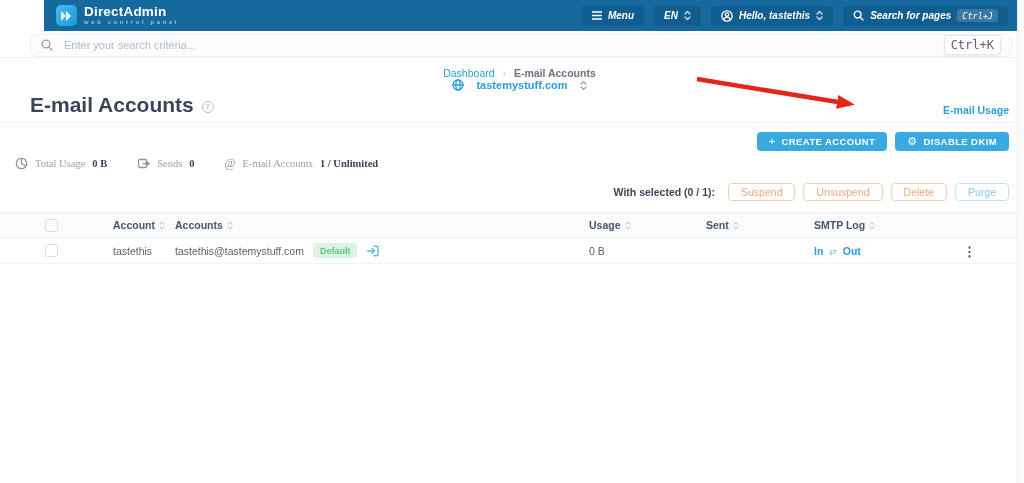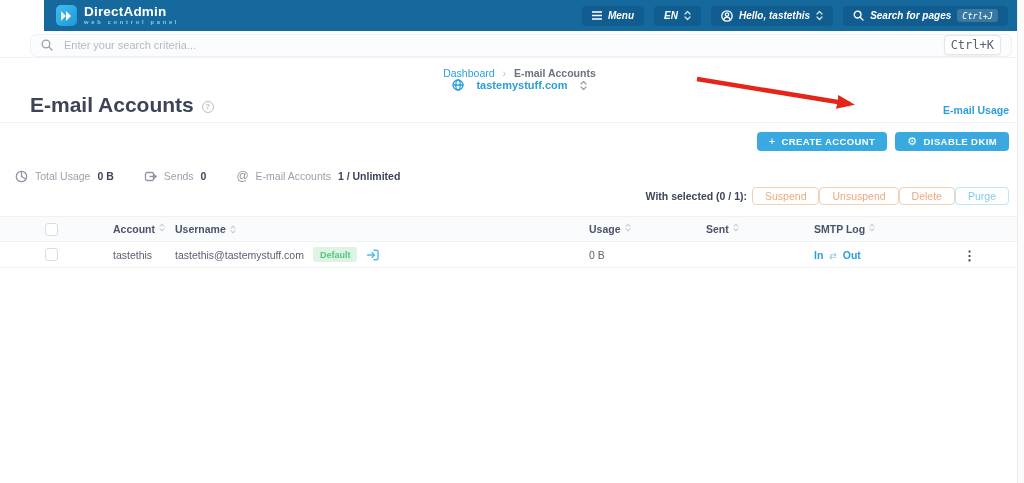--- a/index.html
+++ b/index.html
@@ -51,44 +51,44 @@
   .usage-link { color:#2b9fd9; font-size:10.5px; font-weight:bold; margin-top:11px; cursor:pointer; }
 
   .header-divider { border-bottom:1px solid #f1f2f4; margin:5px -15px 0; }
 
   .actions-row { display:flex; justify-content:flex-end; gap:8px; margin-top:9px; }
   .btn-primary { background:#3aa9e0; color:#fff; border:none; border-radius:4px; height:19px; padding:0 12px;
                  font-size:9.5px; font-weight:bold; letter-spacing:.4px; display:flex; align-items:center; gap:6px;
                  font-family:inherit; cursor:pointer; }
   .btn-primary .bicon { font-weight:normal; font-size:11px; line-height:1; }
 
-  .stats-row { display:flex; align-items:center; gap:30px; margin-top:18px; font-size:10.5px; color:#9aa1ad; }
+  .stats-row { display:flex; align-items:center; gap:30px; margin-top:5px; font-size:10.5px; color:#9aa1ad;font-family:Liberation Serif, serif; }
   .stat { display:flex; align-items:center; gap:7px; }
   .stat .sicon { display:flex; color:#8f96a3; font-size:12px; }
   .stat-value { color:#3d4458; font-weight:bold; }
 
-  .selected-row { display:flex; justify-content:flex-end; align-items:center; margin-top:4px; }
+  .selected-row { display:flex; justify-content:flex-end; align-items:center; gap:8px; margin-top:12px; }
   .selected-label { font-size:10.5px; font-weight:bold; color:#3d4458; margin-right:5px; }
   .btn-outline { background:#fff; border-radius:4px; height:18px; padding:0 12px; font-size:10.5px; font-family:inherit; cursor:pointer; }
   .btn-warn { border:1px solid #f6cfb0; color:#efa87c; }
   .btn-info { border:1px solid #bfe5f7; color:#82cbee; }
 
   
   .table { margin:11px -15px 0; font-size:10.5px; }
   .thead { display:flex; align-items:center; height:26px; background:#fafbfc;
            border-top:1px solid #f0f1f3; border-bottom:1px solid #f0f1f3; font-weight:bold; color:#49536a; }
   .trow  { display:flex; align-items:center; height:26px; border-bottom:1px solid #f2f3f5; position:relative; color:#5a6170; }
   .c-check { flex:0 0 113px; display:flex; align-items:center; }
   .checkbox { width:13px; height:13px; border:1px solid #d9dde3; border-radius:3px; background:#fff; margin-left:45px; cursor:pointer; }
   .c-account { flex:0 0 62px; white-space:nowrap; }
   .c-username { flex:0 0 414px; display:flex; align-items:center; white-space:nowrap; }
   .c-usage { flex:0 0 117px; }
   .c-sent { flex:0 0 108px; }
   .c-smtp { flex:1 1 auto; }
-  .hcell { display:inline-flex; gap:4px; cursor:pointer; }
+  .hcell { display:inline-flex; align-items:center; gap:4px; cursor:pointer; }
   .sort-icon { color:#c6ccd5; display:inline-flex; }
   .badge-default { background:#ddf4e5; color:#57c380; font-size:9px; font-weight:bold; padding:2.5px 7px; border-radius:3px; margin-left:9px; }
   .login-icon { display:inline-flex; margin-left:9px; color:#53b9ec; cursor:pointer; }
   .smtp-link { color:#2b9fd9; font-weight:bold; cursor:pointer; }
   .swap-icon { color:#7fc4e8; font-size:9px; margin:0 3px; }
   .kebab { position:absolute; right:48px; top:50%; transform:translateY(-50%); color:#3f4654; font-size:13px;
            font-weight:bold; cursor:pointer; line-height:1; }
 
   .tfoot { display:flex; align-items:center; justify-content:space-between; margin-top:8px; padding:0 25px 0 30px; }
   .summary { font-size:10.5px; color:#5a6170; display:flex; align-items:center; gap:7px; }
@@ -271,21 +271,21 @@
       <div class="c-account hcell">
         <span>Account</span>
         <span class="sort-icon">
           <svg width="6" height="9" viewBox="0 0 7 11" class="icon-stroke">
               <path d="M1 4 L3.5 1.5 L6 4"></path>
               <path d="M1 7 L3.5 9.5 L6 7"></path>
             </svg>
         </span>
       </div>
       <div class="c-username hcell">
-        <span>Username</span>
+        <span>Accounts</span>
         <span class="sort-icon">
           <svg width="6" height="9" viewBox="0 0 7 11" class="icon-stroke">
               <path d="M1 4 L3.5 1.5 L6 4"></path>
               <path d="M1 7 L3.5 9.5 L6 7"></path>
             </svg>
         </span>
       </div>
       <div class="c-usage hcell">
         <span>Usage</span>
         <span class="sort-icon">

